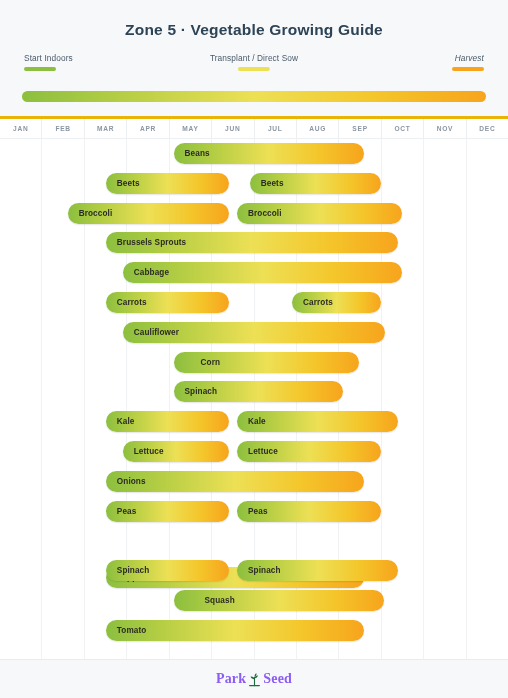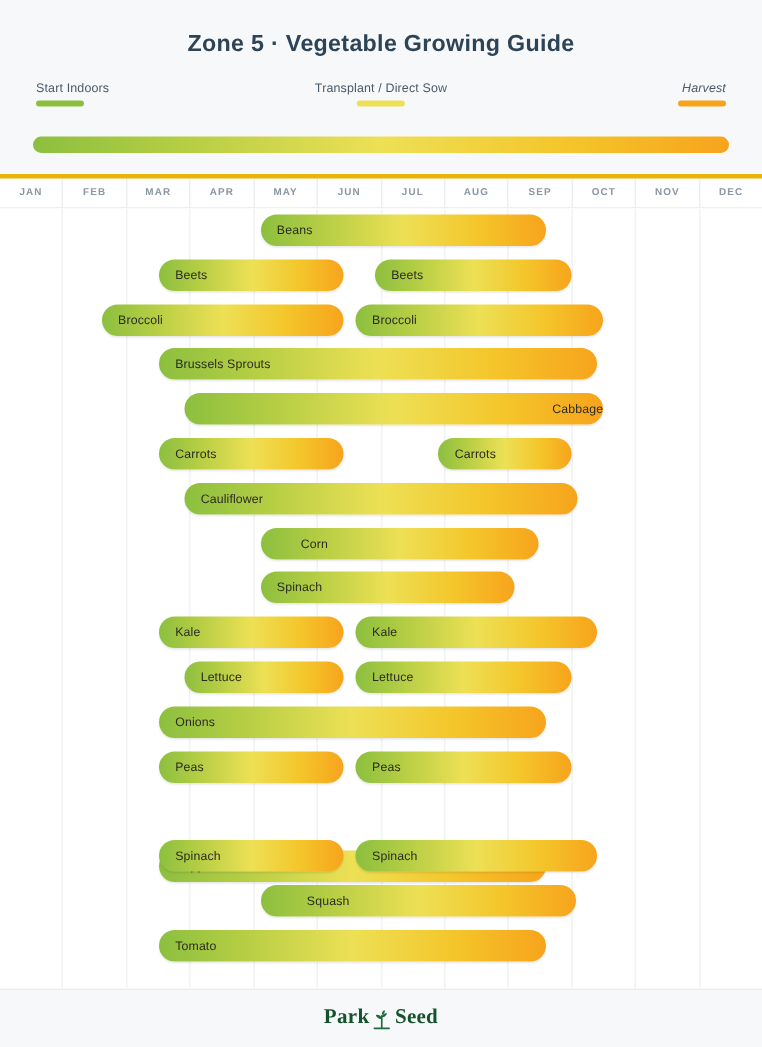--- a/index.html
+++ b/index.html
@@ -126,42 +126,42 @@
     position: absolute;
     height: 21px;
     top: 4px;
     border-radius: 11px;
     display: flex;
     align-items: center;
     box-shadow: 0 1px 1.5px rgba(0,0,0,0.10);
   }
   .bar-label {
     font-size: 8.2px;
-    font-weight: normal;
+    font-weight: bold;
     color: #2b2b22;
     padding-left: 11px;
     white-space: nowrap;
     letter-spacing: 0.1px;
   }
 
   
   .footer {
     flex: 0 0 auto;
     height: 38px;
     background: #f7f8f9;
     border-top: 1px solid #e9ecef;
     display: flex;
     align-items: center;
     justify-content: center;
   }
   .logo {
     display: flex;
     align-items: center;
     gap: 2px;
-    color: #14532d;
+    color: #8b5cf6;
     font-family: "Liberation Serif", serif;
     font-weight: bold;
     font-size: 14px;
     letter-spacing: 0.2px;
   }
   .logo-mark { display: inline-block; line-height: 0; }
 </style>
 </head>
 <body>
 
@@ -239,21 +239,21 @@
           <div class="bar" style="left: 46.6667%; width: 32.5%; background: linear-gradient(to right, rgb(140, 191, 63) 0%, rgb(182, 206, 68) 22%, rgb(237, 224, 85) 50%, rgb(244, 198, 43) 76%, rgb(247, 164, 28) 100%);">
             <span class="bar-label">Broccoli</span>
           </div>
         </div>
         <div class="row">
           <div class="bar" style="left: 20.8333%; width: 57.5%; background: linear-gradient(to right, rgb(140, 191, 63) 0%, rgb(182, 206, 68) 22%, rgb(237, 224, 85) 50%, rgb(244, 198, 43) 76%, rgb(247, 164, 28) 100%);">
             <span class="bar-label">Brussels Sprouts</span>
           </div>
         </div>
         <div class="row">
-          <div class="bar" style="left: 24.1667%; width: 55%; background: linear-gradient(to right, rgb(140, 191, 63) 0%, rgb(182, 206, 68) 22%, rgb(237, 224, 85) 50%, rgb(244, 198, 43) 76%, rgb(247, 164, 28) 100%); justify-content: flex-end;">
+          <div class="bar" style="left: 24.1667%; width: 55%; background: linear-gradient(to right, rgb(140, 191, 63) 0%, rgb(182, 206, 68) 22%, rgb(237, 224, 85) 50%, rgb(244, 198, 43) 76%, rgb(247, 164, 28) 100%);">
             <span class="bar-label">Cabbage</span>
           </div>
         </div>
         <div class="row">
           <div class="bar" style="left: 20.8333%; width: 24.1667%; background: linear-gradient(to right, rgb(140, 191, 63) 0%, rgb(182, 206, 68) 22%, rgb(237, 224, 85) 50%, rgb(244, 198, 43) 76%, rgb(247, 164, 28) 100%);">
             <span class="bar-label">Carrots</span>
           </div>
           <div class="bar" style="left: 57.5%; width: 17.5%; background: linear-gradient(to right, rgb(140, 191, 63) 0%, rgb(182, 206, 68) 22%, rgb(237, 224, 85) 50%, rgb(244, 198, 43) 76%, rgb(247, 164, 28) 100%);">
             <span class="bar-label">Carrots</span>
           </div>

